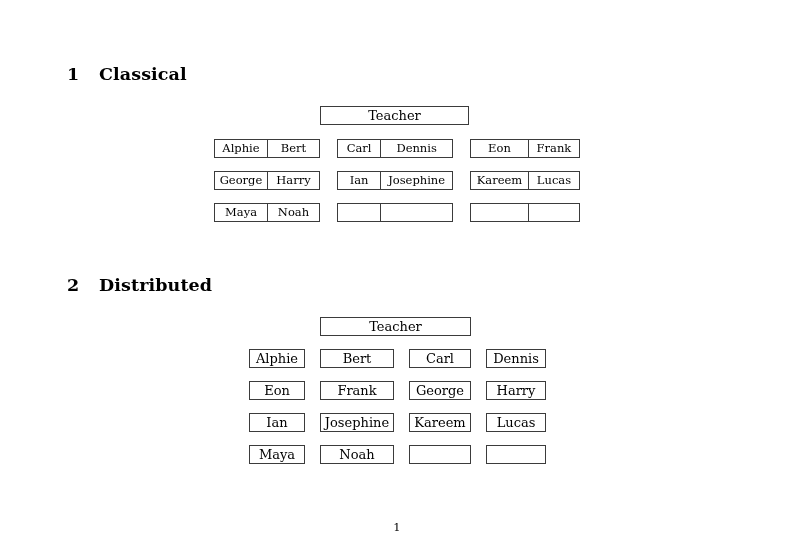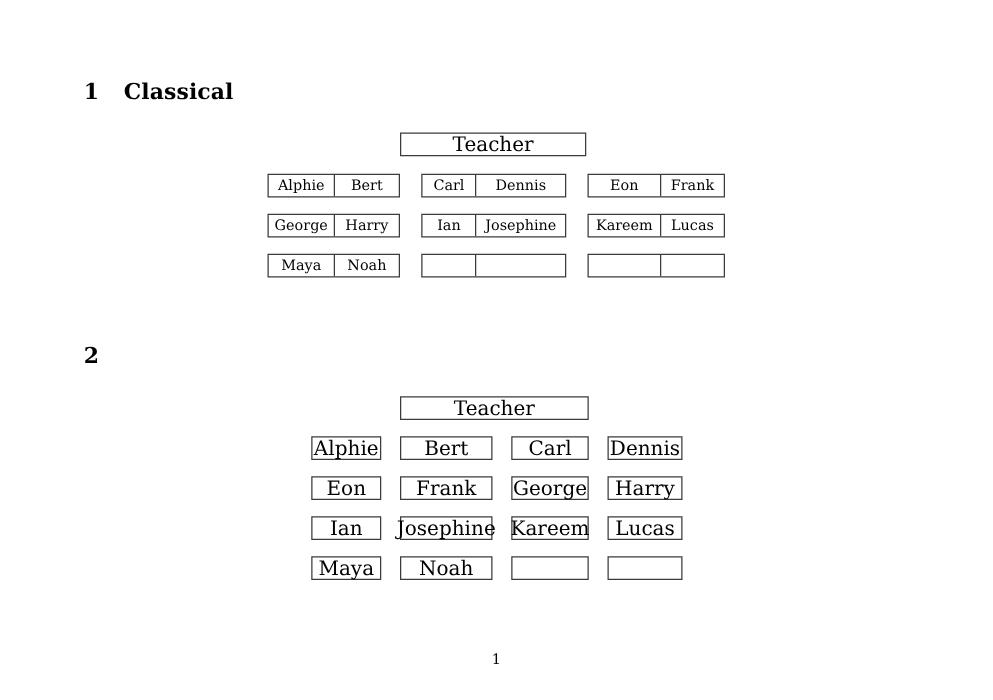--- a/index.html
+++ b/index.html
@@ -43,21 +43,21 @@
   
   .box {
     position: absolute;
     box-sizing: border-box;
     border: 1px solid #3b3b3b;
     background: #ffffff;
     height: 19px;
     display: flex;
     align-items: center;
     justify-content: center;
-    font-size: 16px;
+    font-size: 13px;
     line-height: 1;
     white-space: nowrap;
   }
 
   
   .classical-group {
     position: absolute;
     box-sizing: border-box;
     border: 1px solid #3b3b3b;
     background: #ffffff;
@@ -135,20 +135,21 @@
     <div class="classical-cell" style="width:58px;">Kareem</div>
     <div class="classical-cell" style="width:52px;">Lucas</div>
   </div>
   <div class="classical-group" style="left:470px; top:203px; width:110px;">
     <div class="classical-cell" style="width:58px;"></div>
     <div class="classical-cell" style="width:52px;"></div>
   </div>
 
   <div class="section-heading" id="heading-distributed">
     <span class="section-number">2</span>
+    <span class="section-title">Distributed</span>
   </div>
 
   <div class="box" style="left:320px; top:317px; width:151px;">Teacher</div>
 
   <div class="box" style="left:249px; top:349px; width:56px;">Alphie</div>
   <div class="box" style="left:320px; top:349px; width:74px;">Bert</div>
   <div class="box" style="left:409px; top:349px; width:62px;">Carl</div>
   <div class="box" style="left:486px; top:349px; width:60px;">Dennis</div>
 
   <div class="box" style="left:249px; top:381px; width:56px;">Eon</div>

